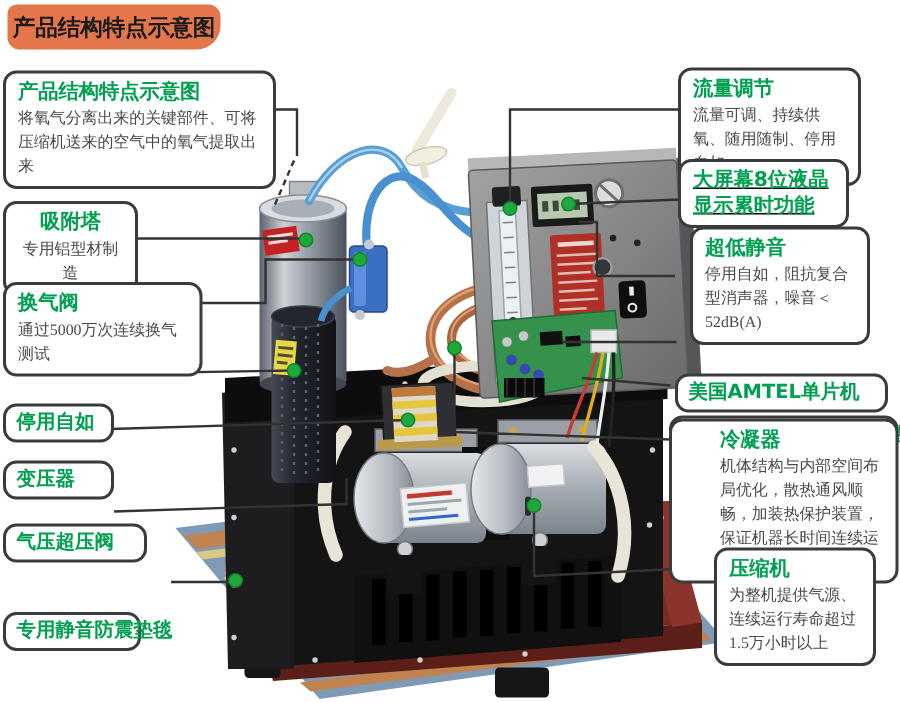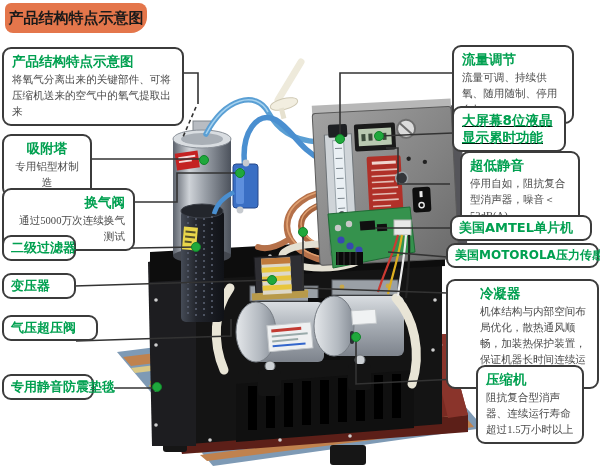--- a/index.html
+++ b/index.html
@@ -6,27 +6,27 @@
   body{width:600px;height:468px;position:relative;background:#ffffff;
        font-family:"DejaVu Sans",sans-serif;overflow:hidden;}
   #scene{position:absolute;left:0;top:0;width:600px;height:468px;z-index:1;}
   #title-badge{position:absolute;left:5px;top:3px;width:142px;height:30px;
        background:#E4764B;color:#1a1a1a;border-radius:6px 8px 16px 8px;
        font-size:15px;font-weight:bold;text-align:center;line-height:30px;z-index:4;}
   .callout{position:absolute;box-sizing:border-box;background:#fff;
        border:2px solid #3b3b3b;border-radius:9px;padding:4px 8px;z-index:4;}
   .callout .t{color:#00A050;font-weight:bold;font-size:13.5px;line-height:1.25;}
   .callout .d{color:#4a4a4a;font-size:10.6px;line-height:1.5;margin-top:2px;font-family:Liberation Serif, serif;}
-  .solo{padding:3px 7px;}
+  .solo{padding:3px 7px;margin-top:34px;}
   .solo .t{font-size:13px;white-space:nowrap;}
   .small .t{font-size:12px;}
   
   #cb-sieve{left:2px;top:47px;width:182px;}
   #cb-tower{left:2px;top:134px;width:90px;text-align:center;}
-  #cb-valve{left:2px;top:188px;width:133px;text-align:right;}
+  #cb-valve{left:2px;top:188px;width:133px;}
   #cb-filter{left:2px;top:235px;width:74px;}
   #cb-transformer{left:2px;top:273px;width:74px;}
   #cb-pressure{left:2px;top:315px;width:96px;}
   #cb-mat{left:2px;top:374px;width:92px;}
   
   #cb-flow{left:452px;top:45px;width:122px;}
   #cb-lcd{left:452px;top:106px;width:114px;text-decoration:underline;}
   #cb-silent{left:460px;top:151px;width:120px;}
   #cb-amtel{left:450px;top:215px;width:142px;}
   #cb-motorola{left:446px;top:243px;width:153px;}
@@ -313,21 +313,21 @@
 </div>
 <div class="callout" id="cb-tower">
   <div class="t">吸附塔</div>
   <div class="d">专用铝型材制造</div>
 </div>
 <div class="callout" id="cb-valve">
   <div class="t">换气阀</div>
   <div class="d">通过5000万次连续换气测试</div>
 </div>
 <div class="callout solo" id="cb-filter">
-  <div class="t">二级过滤器</div>
+  <div class="t">停用自如</div>
 </div>
 <div class="callout solo" id="cb-transformer">
   <div class="t">变压器</div>
 </div>
 <div class="callout solo" id="cb-pressure">
   <div class="t">气压超压阀</div>
 </div>
 <div class="callout solo" id="cb-mat">
   <div class="t">专用静音防震垫毯</div>
 </div>
@@ -348,14 +348,14 @@
 </div>
 <div class="callout solo small" id="cb-motorola">
   <div class="t">美国MOTOROLA压力传感器</div>
 </div>
 <div class="callout" id="cb-condenser">
   <div class="t">冷凝器</div>
   <div class="d">机体结构与内部空间布局优化，散热通风顺畅，加装热保护装置，保证机器长时间连续运转</div>
 </div>
 <div class="callout" id="cb-compressor">
   <div class="t">压缩机</div>
-  <div class="d">阻抗复合型消声器、连续运行寿命超过1.5万小时以上</div>
+  <div class="d">为整机提供气源、连续运行寿命超过1.5万小时以上</div>
 </div>
 
 </body></html>

